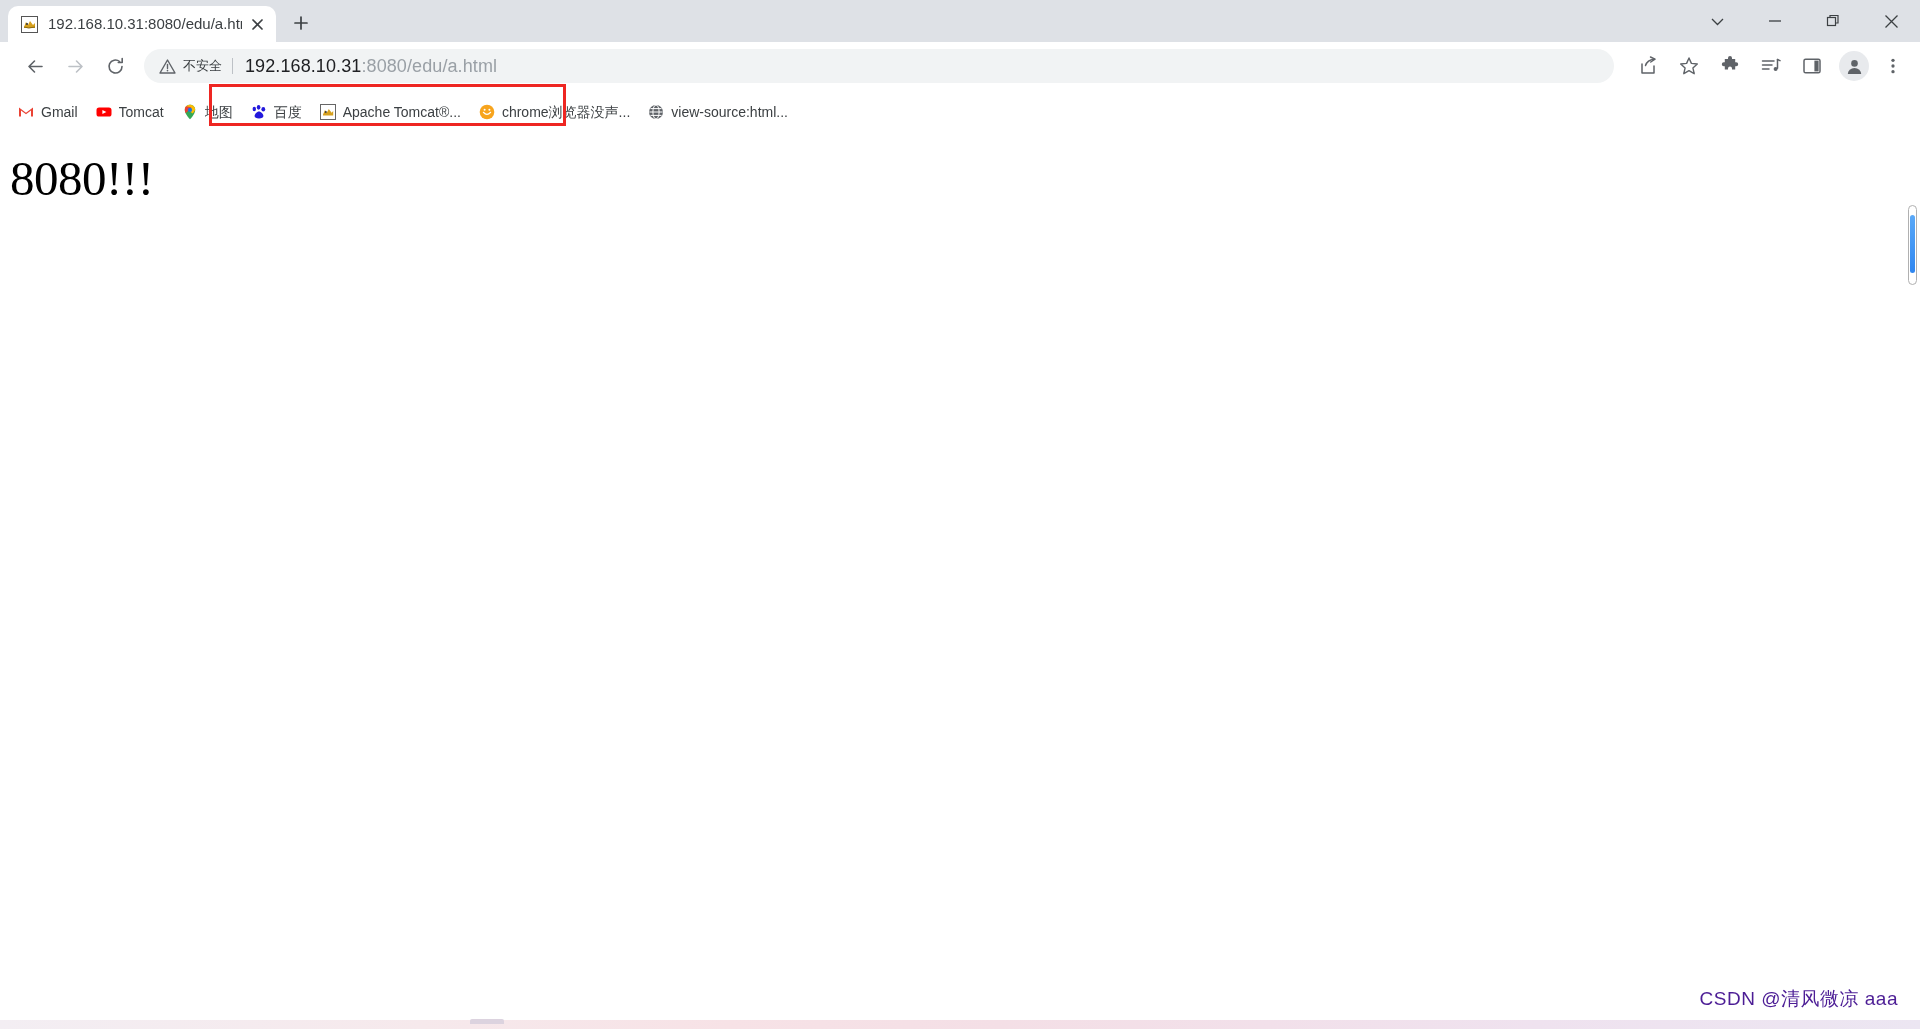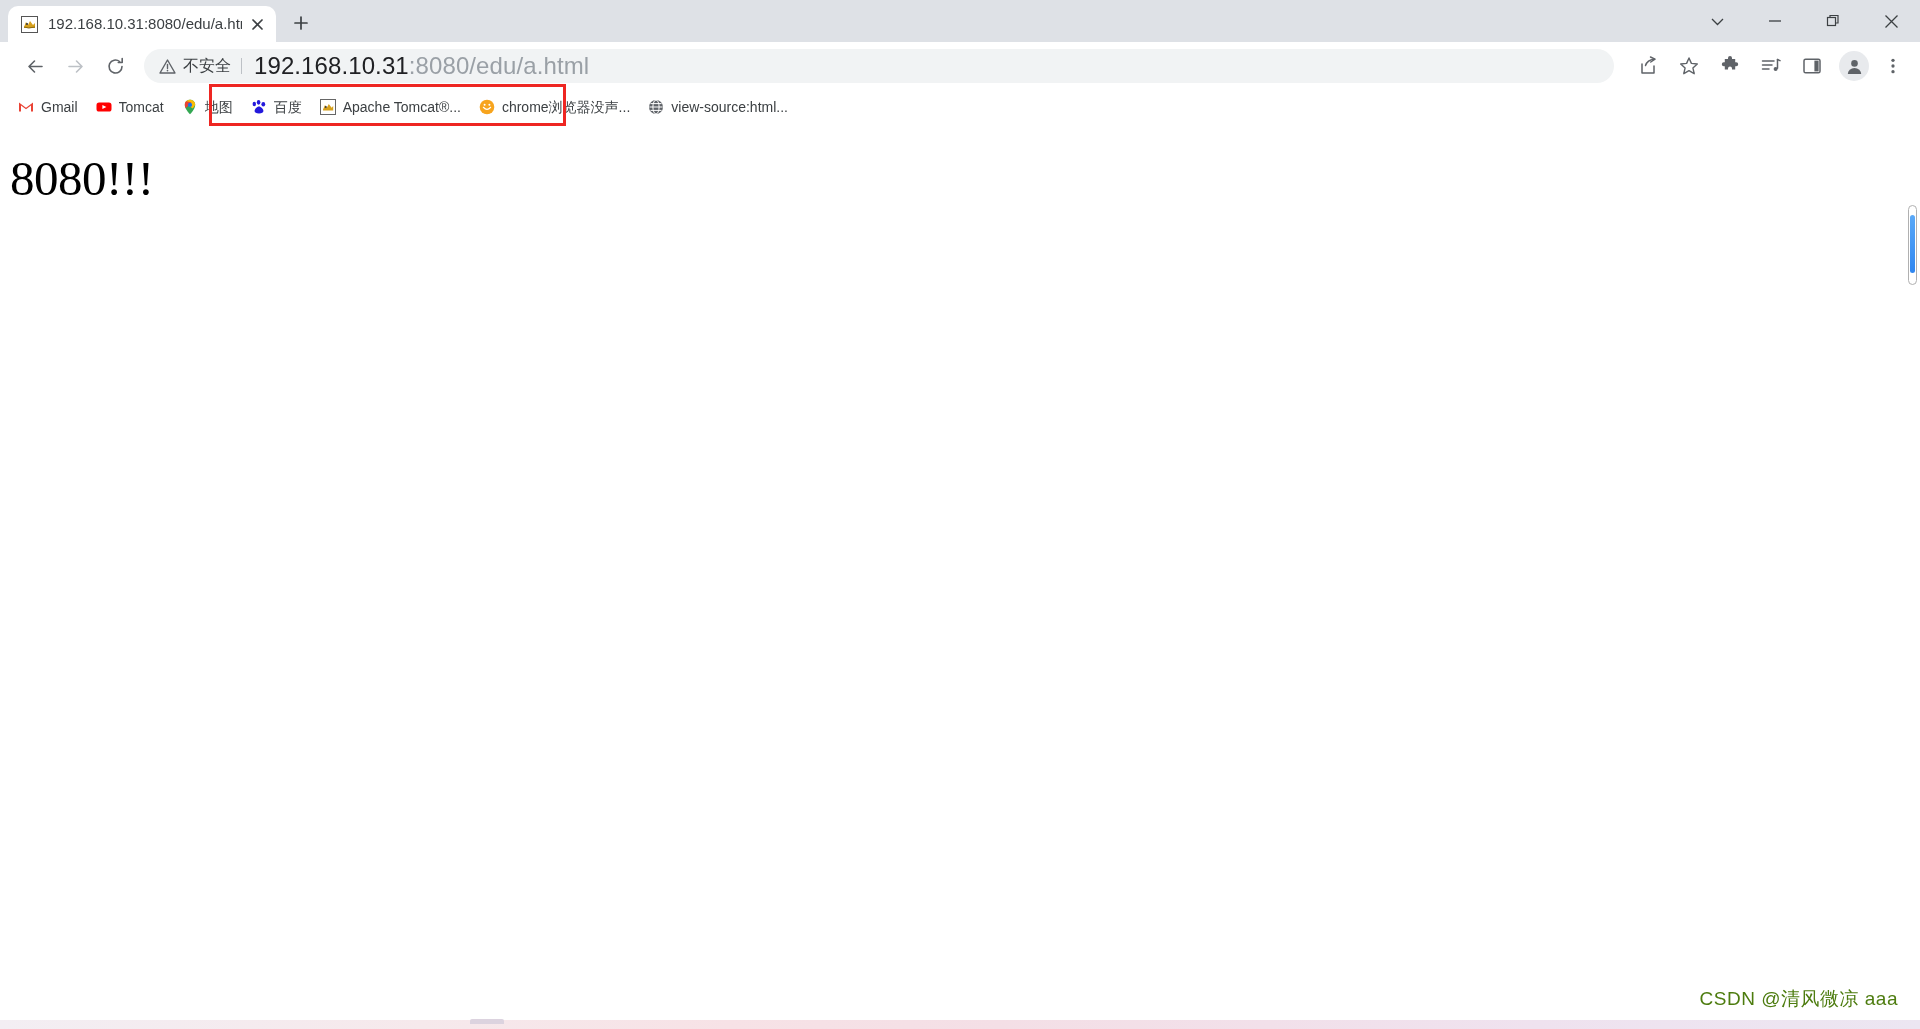--- a/index.html
+++ b/index.html
@@ -129,34 +129,34 @@
   .warn-icon {
     width: 18px;
     height: 18px;
     flex: 0 0 18px;
     display: flex;
     align-items: center;
     justify-content: center;
     margin-right: 7px;
   }
   .notsecure {
-    font-size: 16px;
+    font-size: 13px;
     color: #3c4043;
     white-space: nowrap;
     margin-right: 10px;
   }
   .vbar {
     width: 1px;
     height: 16px;
     background: #bdc1c6;
     margin-right: 12px;
     flex: 0 0 1px;
   }
   .urltext {
-    font-size: 24px;
+    font-size: 18px;
     color: #9aa0a6;
     white-space: nowrap;
     overflow: hidden;
     letter-spacing: 0.1px;
   }
   .urltext .host { color: #202124; }
 
   .redbox {
     position: absolute;
     left: 209px;
@@ -198,21 +198,21 @@
   .bookmarks {
     height: 34px;
     background: #ffffff;
     display: flex;
     align-items: center;
     padding-left: 10px;
     border-bottom: 1px solid #ffffff;
   }
   .bm {
     display: flex;
-    align-items: center;
+    align-items: flex-end;
     height: 26px;
     padding: 0 8px;
     border-radius: 4px;
     margin-right: 2px;
     max-width: 180px;
   }
   .bm-ico {
     width: 16px;
     height: 16px;
     flex: 0 0 16px;
@@ -274,21 +274,21 @@
     height: 58px;
     border-radius: 3px;
     background: linear-gradient(180deg, #5aa9f8 0%, #2f86f0 100%);
   }
 
   .watermark {
     position: absolute;
     right: 22px;
     bottom: 18px;
     font-size: 19px;
-    color: #4d7c0f;
+    color: #4c1d95;
     white-space: nowrap;
     letter-spacing: 0.5px;
     text-align: center;
   }
 
   .bottom-glow {
     position: absolute;
     left: 0;
     bottom: 0;
     width: 100%;

